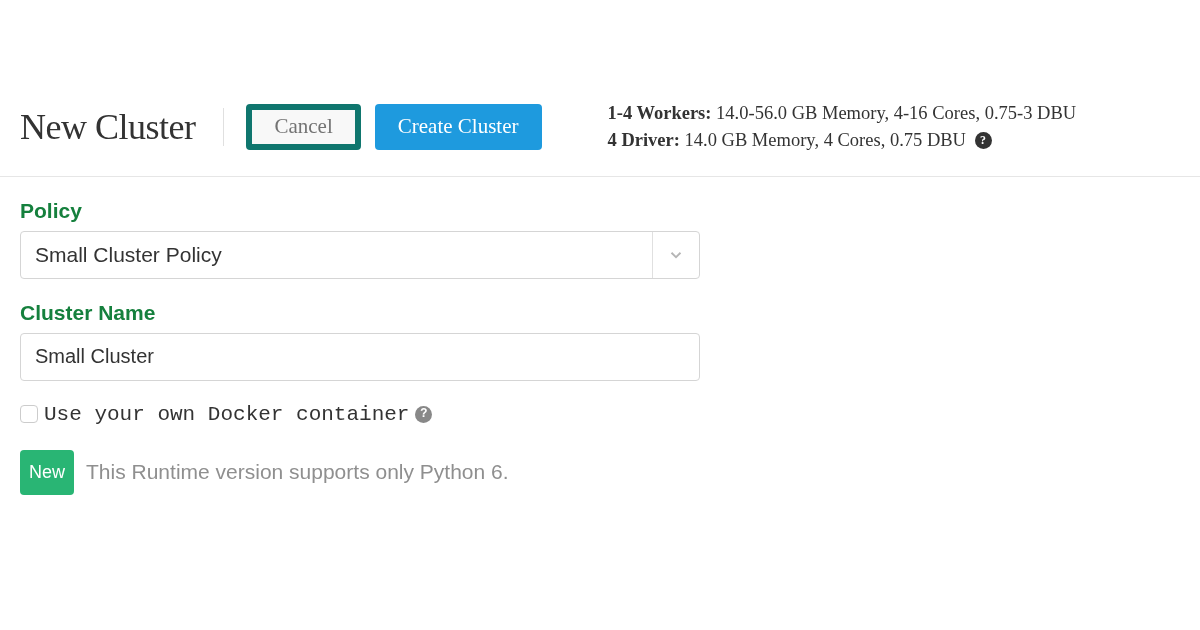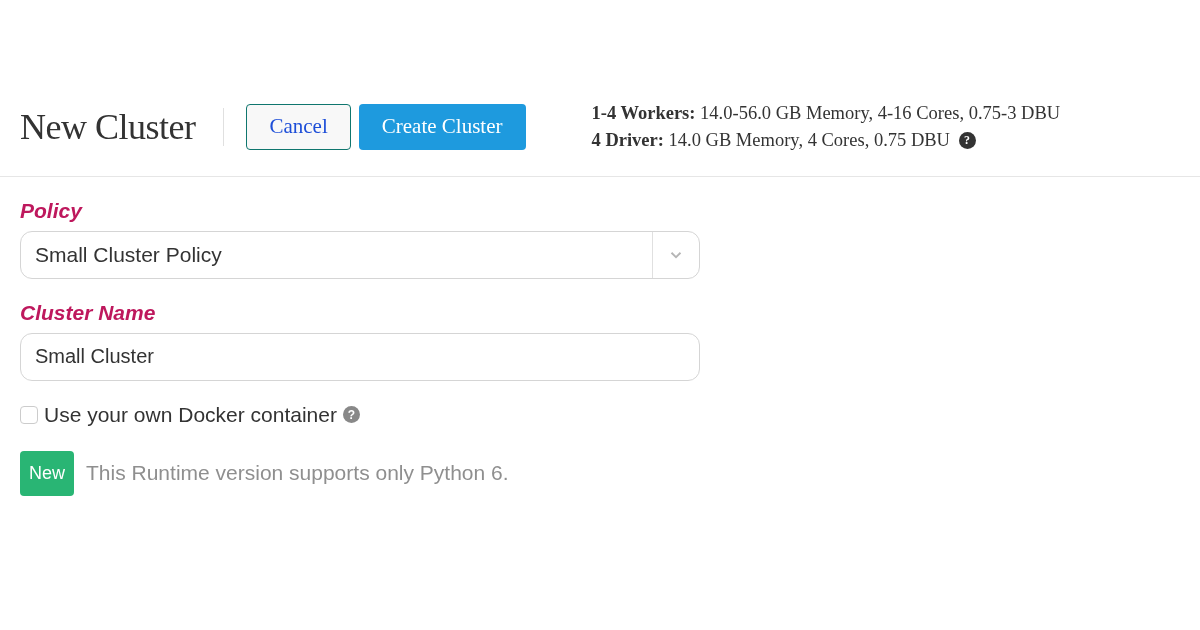--- a/index.html
+++ b/index.html
@@ -42,23 +42,23 @@
       justify-content: center;
       height: 46px;
       padding: 0 22px;
       font-size: 21px;
       border-radius: 4px;
       cursor: pointer;
       border: 1px solid transparent;
     }
     .btn-default {
       background: #f8f8f8;
-      border: 1px solid #0f766e;
-      color: #1d4ed8;
-      margin-right: 8px;
+      border: 6px solid #0f766e;
+      color: #737373;
+      margin-right: 14px;
     }
     .btn-primary {
       background: #1e9ade;
       color: #fff;
       margin-right: 22px;
     }
     .info-block {
       display: flex;
       flex-direction: column;
       font-size: 18.5px;
@@ -88,29 +88,28 @@
     .form-area {
       padding: 22px 20px 0 20px;
     }
     .form-group {
       margin-bottom: 22px;
     }
     .form-label {
       display: block;
       font-size: 21px;
       font-weight: bold;
-      color: #be185d;
+      color: #15803d;
       margin-bottom: 8px;
-      font-style: italic;
     }
     .select-wrap, .text-input {
       width: 680px;
       height: 48px;
       border: 1px solid #d5d5d5;
-      border-radius: 12px;
+      border-radius: 4px;
       background: #fff;
       font-size: 21px;
       color: #333;
       padding: 0 14px;
       display: flex;
       align-items: center;
     }
     .select-wrap {
       justify-content: space-between;
     }
@@ -136,20 +135,21 @@
       font-size: 20px;
       color: #333;
       font-family: inherit;
     }
     .checkbox-row {
       display: flex;
       align-items: center;
       font-size: 21px;
       color: #333;
       margin-bottom: 24px;
+      font-family: Liberation Mono, monospace;
     }
     .checkbox-box {
       width: 18px;
       height: 18px;
       border: 1.5px solid #ccc;
       border-radius: 4px;
       margin-right: 6px;
       background: #fff;
     }
     .help-circle-gray {

